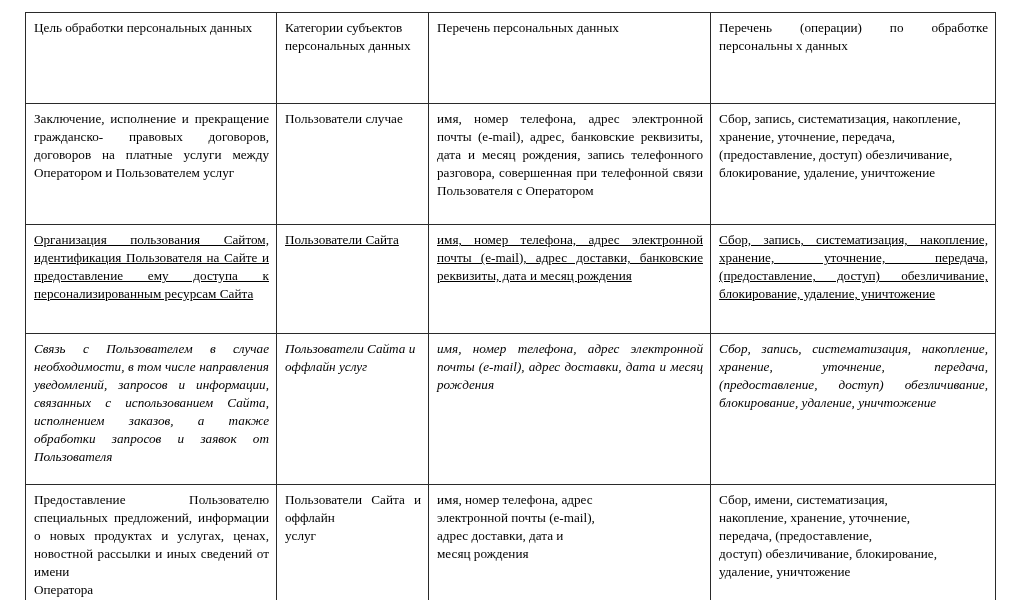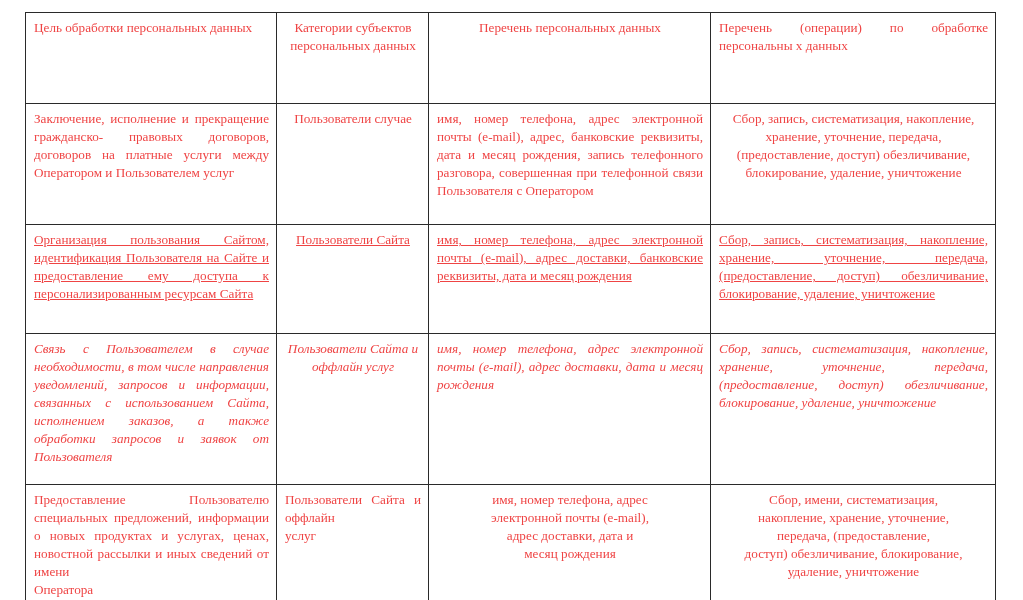--- a/index.html
+++ b/index.html
@@ -28,31 +28,31 @@
     border-collapse: collapse;
     table-layout: fixed;
     background: #ffffff;
   }
   table.pd-table td {
     border: 1px solid #2a2a2a;
     vertical-align: top;
     padding: 6px 7px 6px 8px;
     font-size: 13.2px;
     line-height: 1.37;
-    color: #ef4444;
+    color: #000000;
     font-family: "Liberation Serif", "DejaVu Serif", serif;
   }
   col.c1 { width: 251px; }
   col.c2 { width: 152px; }
   col.c3 { width: 282px; }
   col.c4 { width: 285px; }
 
   
   .just   { text-align: justify; text-align-last: left; }
-  .left   { text-align: center; margin-top: 36px; }
+  .left   { text-align: left; margin-top: 36px; }
 
   
   tr.r-head td { height: 78px; }
   tr.r-1 td    { height: 108px; }
   tr.r-2 td    { height: 96px; text-decoration: underline; }
   tr.r-3 td    { height: 138px; font-style: italic; }
   tr.r-4 td    { height: 104px; }
 
   .cellblock { display: block; white-space: pre-line; }
 </style>

